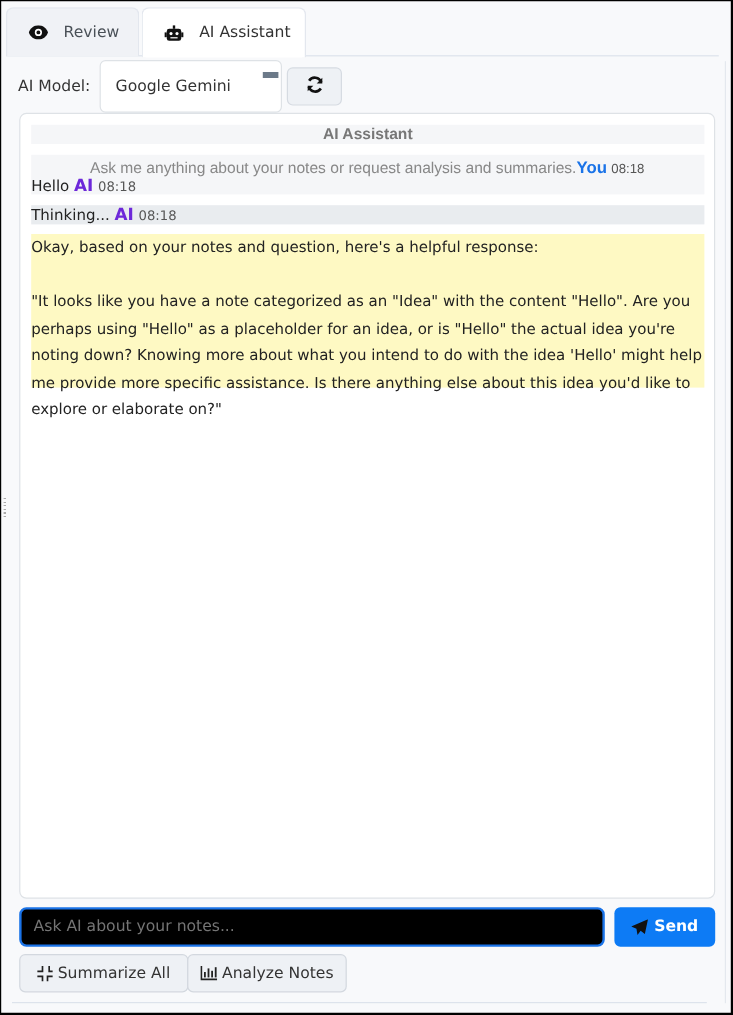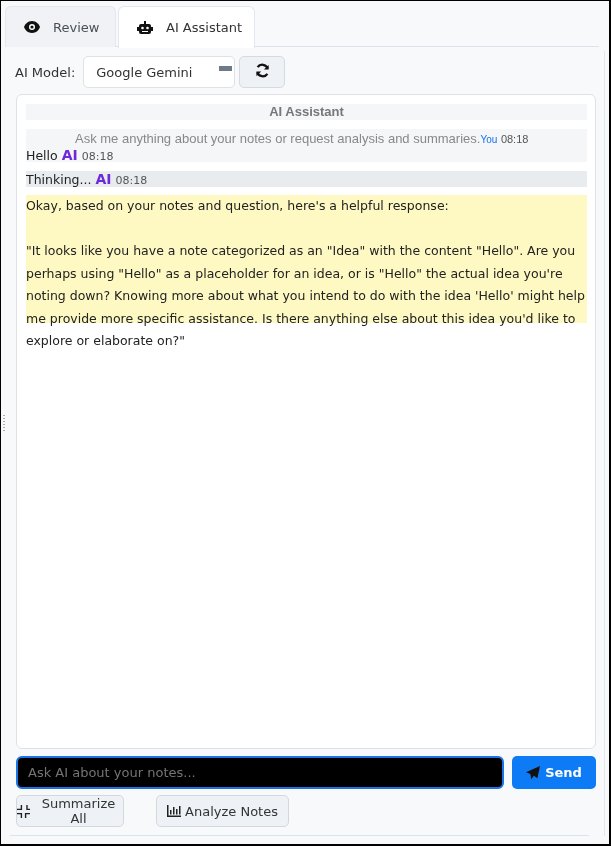--- a/index.html
+++ b/index.html
@@ -24,21 +24,21 @@
     border: 1px solid #e3e7ee; border-bottom: none;
     border-radius: 6px 6px 0 0;
   }
   .tab.review { left: 0; width: 111px; background: #f0f2f6; padding-left: 17px; }
   .tab.assistant { left: 113px; width: 137px; background: #ffffff; padding-left: 17px; color: #333; height: 42px; }
   .tab .icon { width: 18px; height: 14px; margin-right: 12px; display: inline-flex; align-items: center; justify-content: center; }
 
   .model-row { position: absolute; left: 14px; top: 55px; height: 32px; display: flex; align-items: center; }
   .model-label { font-size: 13px; color: #333; margin-right: 8px; }
   .model-select {
-    width: 152px; height: 32px; background: #fff;
+    width: 152px; height: 44px; background: #fff;
     border: 1px solid #dee2e6; border-radius: 5px;
     display: flex; align-items: center; padding-left: 12px;
     font-size: 13px; color: #333; position: relative;
   }
   .model-select .caret {
     position: absolute; right: 2px; top: 9px; width: 13px; height: 5px; background: #6c7a89;
   }
   .refresh-btn {
     position: absolute; left: 238px; top: 55px; width: 46px; height: 32px;
     background: #eef1f5; border: 1px solid #d6dbe2; border-radius: 5px;
@@ -54,21 +54,21 @@
     background: #f5f6f8; text-align: center;
     font-family: "Liberation Sans", sans-serif; font-weight: bold; font-size: 13px; color: #777;
     line-height: 16px;
   }
   .welcome {
     position: absolute; left: 9px; top: 34px; width: 561px; height: 33px;
     background: #f5f6f8;
     font-family: "Liberation Sans", sans-serif; font-size: 13px; color: #888;
   }
   .welcome .line1 { position: absolute; left: 49px; top: 2px; white-space: nowrap; }
-  .you { color: #1a73e8; font-weight: normal; font-size: 10px; text-align: center; }
+  .you { color: #1a73e8; font-weight: bold; font-size: 14px; text-align: center; }
   .ts { font-size: 11px; color: #555; }
   .who-ai { color: #6d28d9; font-weight: bold; font-size: 14px; }
   .hello-line {
     position: absolute; left: 9px; top: 52px; font-size: 12.5px; color: #222; white-space: nowrap;
   }
   .thinking {
     position: absolute; left: 9px; top: 76px; width: 561px; height: 16px;
     background: #e9ecef; font-size: 12.5px; color: #222; line-height: 16px;
   }
   .response {
@@ -91,21 +91,21 @@
     font-family: "DejaVu Sans", sans-serif;
   }
   .send-btn .icon { margin-right: 5px; display: inline-flex; }
   .action-btn {
     position: absolute; top: 794px; height: 32px;
     background: #eef1f5; border: 1px solid #d3d8df; border-radius: 5px;
     display: flex; align-items: center; justify-content: center;
     font-size: 13px; color: #333; font-family: "DejaVu Sans", sans-serif;
   }
   .action-btn .icon { margin-right: 4px; display: inline-flex; }
-  .summarize { left: 15px; width: 108px; }
+  .summarize { left: 15px; width: 141px; }
   .analyze { left: 155px; width: 133px; }
   .bottom-rule { position: absolute; left: 9px; right: 20px; top: 834px; height: 1px; background: #dde3ec; }
   .right-rule { position: absolute; right: 4px; top: 50px; width: 1px; height: 785px; background: #e4e8ee; }
   .grip { position: absolute; left: 2px; top: 414px; width: 2px; height: 16px;
     background: repeating-linear-gradient(#aaa 0 1px, transparent 1px 3px); }
 </style>
 </head>
 <body>
 
 <div class="tabs">

